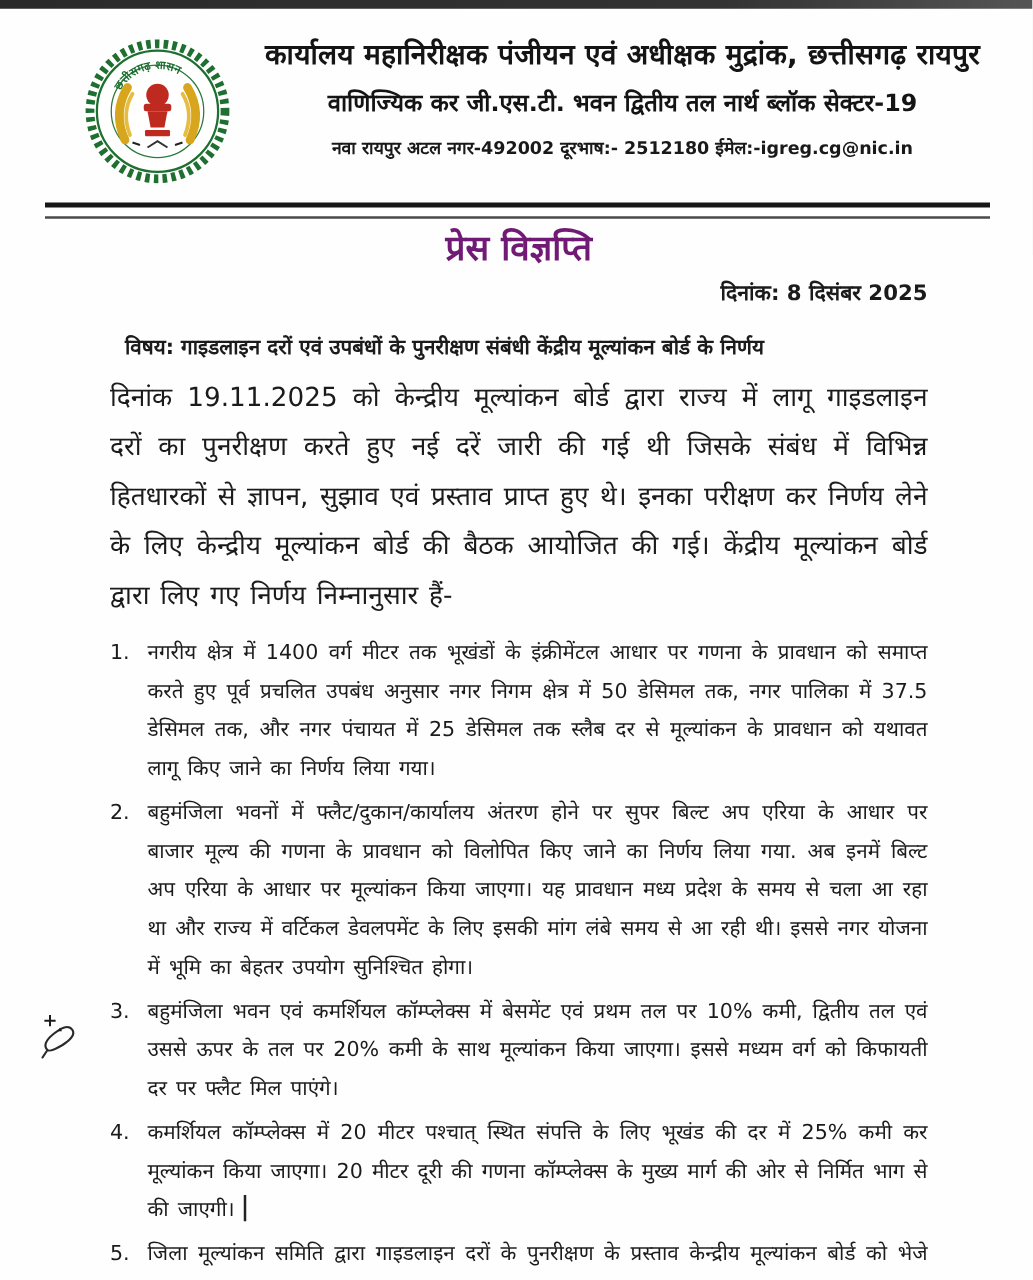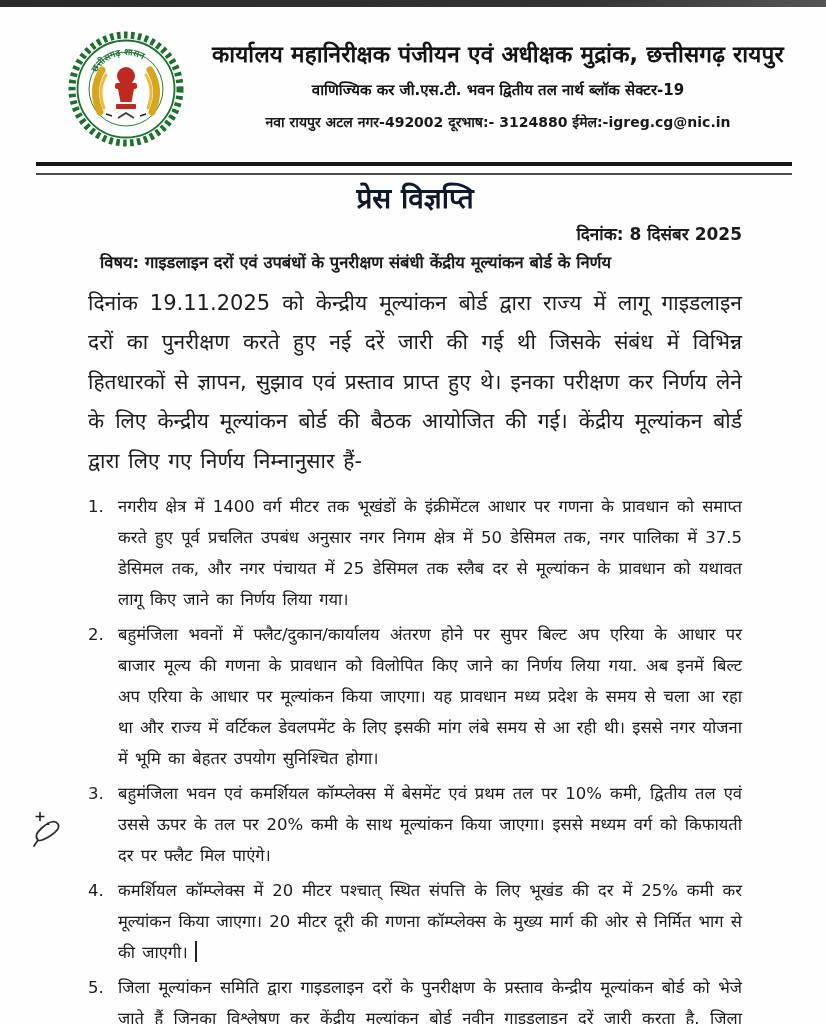--- a/index.html
+++ b/index.html
@@ -20,48 +20,48 @@
     background:linear-gradient(90deg,#2a2a2a 0%,#333 70%,#555 100%);
   }
   
   .letterhead{
     position:absolute;top:22px;left:0;right:0;height:140px;
   }
   .emblem{
     position:absolute;left:66px;top:6px;width:120px;height:122px;
   }
   .head-text{
-    position:absolute;left:190px;right:20px;top:18px;
+    position:absolute;left:190px;right:20px;top:8px;
     text-align:center;
   }
   .org-line1{
     font-size:22.5px;font-weight:bold;letter-spacing:.2px;
     line-height:1.3;color:#141414;
   }
   .org-line2{
-    font-size:15px;font-weight:bold;margin-top:10px;color:#141414;
+    font-size:19px;font-weight:bold;margin-top:10px;color:#141414;
   }
   .contact-line{
     font-size:14px;font-weight:bold;margin-top:13px;color:#191919;
   }
   .rule-double{
     position:absolute;top:162px;left:36px;right:34px;height:7px;
     border-top:4px solid #161616;
     border-bottom:2px solid #4a4a4a;
   }
   
   .doc-body{
     position:absolute;top:176px;left:88px;right:84px;
   }
   .press-title{
     text-align:center;font-size:28px;font-weight:bold;
-    margin:2px 0 6px 0;color:#0f172a;
+    margin:2px 0 6px 0;color:#701a75;
   }
   .date-line{
-    text-align:right;font-size:17px;font-weight:bold;margin:2px 0 6px 0;
+    text-align:right;font-size:17px;font-weight:bold;margin:2px 0 21px 0;
   }
   .subject-line{
     font-size:16.5px;font-weight:bold;margin:0 0 8px 12px;line-height:1.5;
   }
   .intro{
     font-size:21px;line-height:1.88;text-align:justify;
     font-weight:500;margin:0 0 10px 0;word-spacing:2px;
   }
   ol.decisions{
     margin:0;padding:0 0 0 30px;list-style:none;
@@ -115,21 +115,21 @@
       <path d="M52,61 h16 l-2.5,13 h-11 z" fill="#bf2a20"></path>
       <rect x="50" y="76" width="20" height="5" rx="1" fill="#bf2a20"></rect>
 
       <path d="M52,90 l8,-5 8,5" fill="none" stroke="#333" stroke-width="1.6"></path>
       <path d="M40,86 l6,2 M80,86 l-6,2" stroke="#222" stroke-width="1.6"></path>
     </svg>
 
     <div class="head-text">
       <div class="org-line1">कार्यालय महानिरीक्षक पंजीयन एवं अधीक्षक मुद्रांक, छत्तीसगढ़ रायपुर</div>
       <div class="org-line2">वाणिज्यिक कर जी.एस.टी. भवन द्वितीय तल नार्थ ब्लॉक सेक्टर-19</div>
-      <div class="contact-line">नवा रायपुर अटल नगर-492002 दूरभाष:- 3124880 ईमेल:-igreg.cg@nic.in</div>
+      <div class="contact-line">नवा रायपुर अटल नगर-492002 दूरभाष:- 2512180 ईमेल:-igreg.cg@nic.in</div>
     </div>
   </div>
 
   <div class="rule-double"></div>
 
   <div class="doc-body">
 
     <div class="press-title">प्रेस विज्ञप्ति</div>
 
     <div class="date-line">दिनांक: 8 दिसंबर 2025</div>

